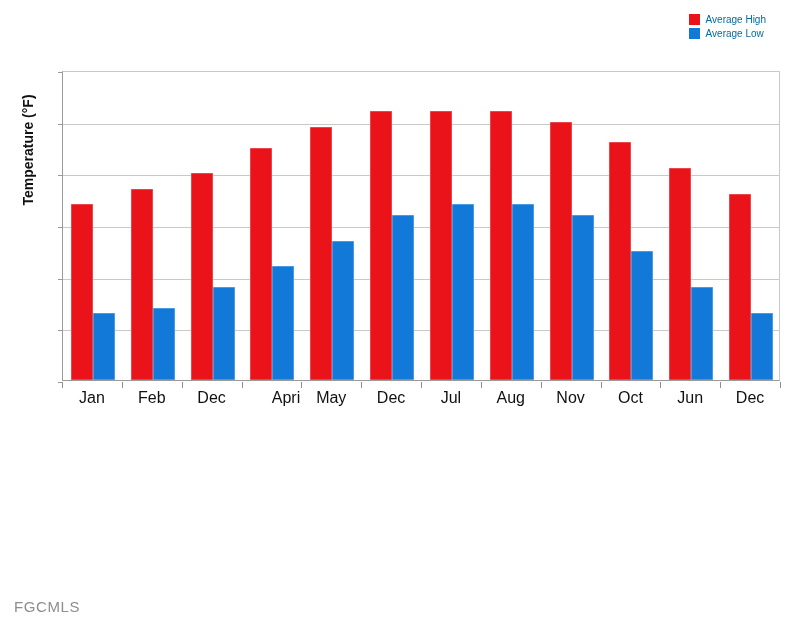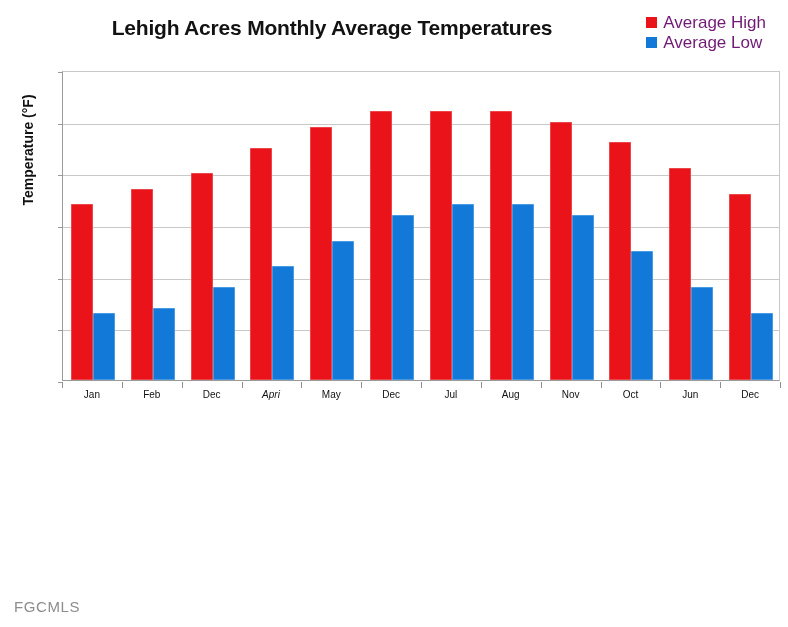--- a/index.html
+++ b/index.html
@@ -54,22 +54,22 @@
     gap: 6px;
     line-height: 1;
   }
   .legend-swatch {
     width: 11px;
     height: 11px;
     display: block;
     flex: none;
   }
   .legend-label {
-    font-size: 17px;
-    color: #701a75;
+    font-size: 10px;
+    color: #0369a1;
     white-space: nowrap;
   }
 
   
   #y-axis-title {
     position: absolute;
     left: -62px;
     top: 142px;
     width: 180px;
     text-align: center;
@@ -147,40 +147,39 @@
     top: 382px;
     width: 1px;
     height: 6px;
     background: #8e8e8e;
   }
   .x-tick-label {
     position: absolute;
     top: 389px;
     width: 70px;
     text-align: center;
-    font-size: 10px;
+    font-size: 16px;
     color: #111111;
   }
 
   
   #watermark {
     position: absolute;
     left: 14px;
     bottom: 12px;
     font-size: 15px;
     color: #8d8d8d;
     letter-spacing: 0.6px;
   }
 </style>
 </head>
 <body>
 
 <div id="chart-figure">
 
-  <div id="chart-title">Lehigh Acres Monthly Average Temperatures</div>
 
   <div id="chart-legend">
     <div class="legend-entry">
       <span class="legend-swatch" style="background:#ea1319;"></span>
       <span class="legend-label">Average High</span>
     </div>
     <div class="legend-entry">
       <span class="legend-swatch" style="background:#1279d8;"></span>
       <span class="legend-label">Average Low</span>
     </div>
@@ -254,21 +253,21 @@
           <div class="bar high" title="Dec Average High: 76" style="height: 186px; background: rgb(234, 19, 25);"></div>
           <div class="bar low" title="Dec Average Low: 53" style="height: 67.1667px; background: rgb(18, 121, 216);"></div>
         </div>
       </div>
   </div>
 
   <div id="x-axis-layer">
       <div class="x-tick-label" style="left: 56.9167px;">Jan</div>
       <div class="x-tick-label" style="left: 116.75px;">Feb</div>
       <div class="x-tick-label" style="left: 176.583px;">Dec</div>
-      <div class="x-tick-label" style="left: 236px; font-style: italic;">Apri</div>
+      <div class="x-tick-label" style="left: 251px;">Apri</div>
       <div class="x-tick-label" style="left: 296.25px;">May</div>
       <div class="x-tick-label" style="left: 356.083px;">Dec</div>
       <div class="x-tick-label" style="left: 415.917px;">Jul</div>
       <div class="x-tick-label" style="left: 475.75px;">Aug</div>
       <div class="x-tick-label" style="left: 535.583px;">Nov</div>
       <div class="x-tick-label" style="left: 595.417px;">Oct</div>
       <div class="x-tick-label" style="left: 655.25px;">Jun</div>
       <div class="x-tick-label" style="left: 715.083px;">Dec</div>
       <div class="x-tick-mark" style="left: 62px;"></div>
       <div class="x-tick-mark" style="left: 121.833px;"></div>

